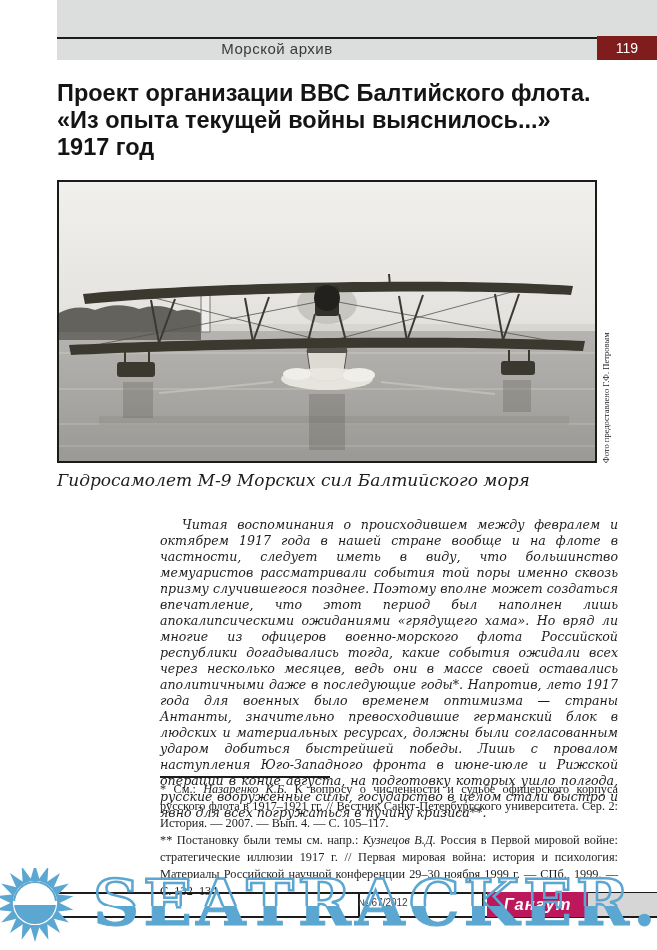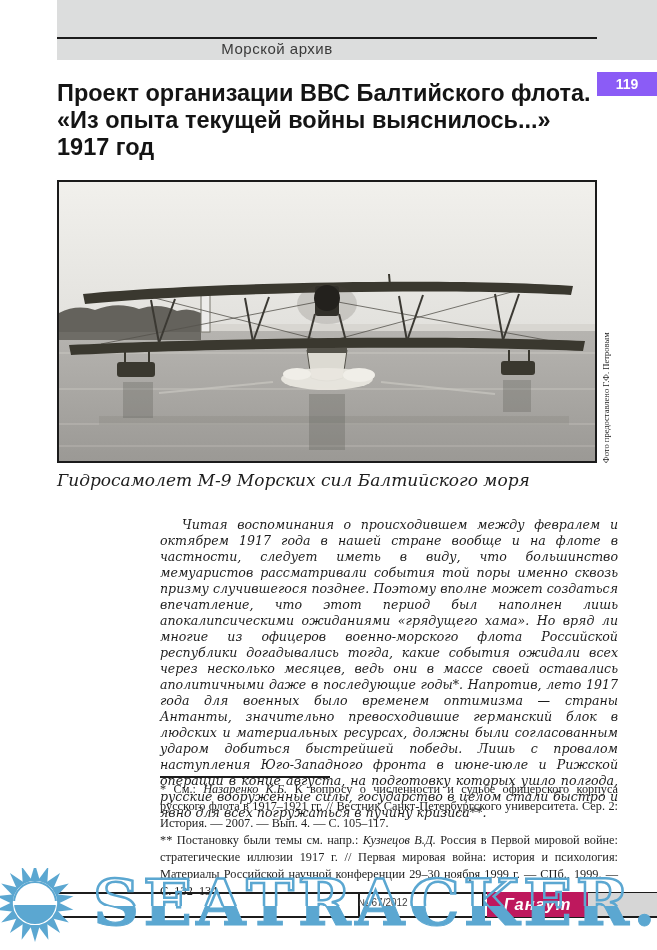--- a/index.html
+++ b/index.html
@@ -4,22 +4,22 @@
 <style>
   html,body{margin:0;padding:0;background:#fff;}
   .page{position:relative;width:657px;height:950px;background:#ffffff;overflow:hidden;
         font-family:"Liberation Sans",sans-serif;}
 
   
   .header-band{position:absolute;left:57px;top:0;width:600px;height:60px;background:#dcdddd;}
   .header-rule{position:absolute;left:57px;top:37px;width:540px;height:2px;background:#1c1c1c;}
   .header-title{position:absolute;left:57px;top:40px;width:440px;text-align:center;
                 font-size:15px;color:#3a3a3a;letter-spacing:.5px;}
-  .page-badge{position:absolute;left:597px;top:36px;width:60px;height:24px;background:#8b5cf6;
-              color:#fff;font-weight:bold;font-size:14px;display:flex;align-items:center;justify-content:center;margin-top:36px;}
+  .page-badge{position:absolute;left:597px;top:36px;width:60px;height:24px;background:#7f1d1d;
+              color:#fff;font-weight:normal;font-size:14px;display:flex;align-items:center;justify-content:center;}
 
   
   .article-title{position:absolute;left:57px;top:80px;width:575px;margin:0;
                  font-size:23.5px;line-height:27px;font-weight:bold;color:#141414;}
 
   
   .photo-frame{position:absolute;left:57px;top:180px;width:540px;height:283px;margin:0;
                border:2px solid #1b1b1b;box-sizing:border-box;background:#eceae6;}
   .photo-credit{position:absolute;left:601px;top:463px;width:281px;
                 transform:rotate(-90deg);transform-origin:0 0;

